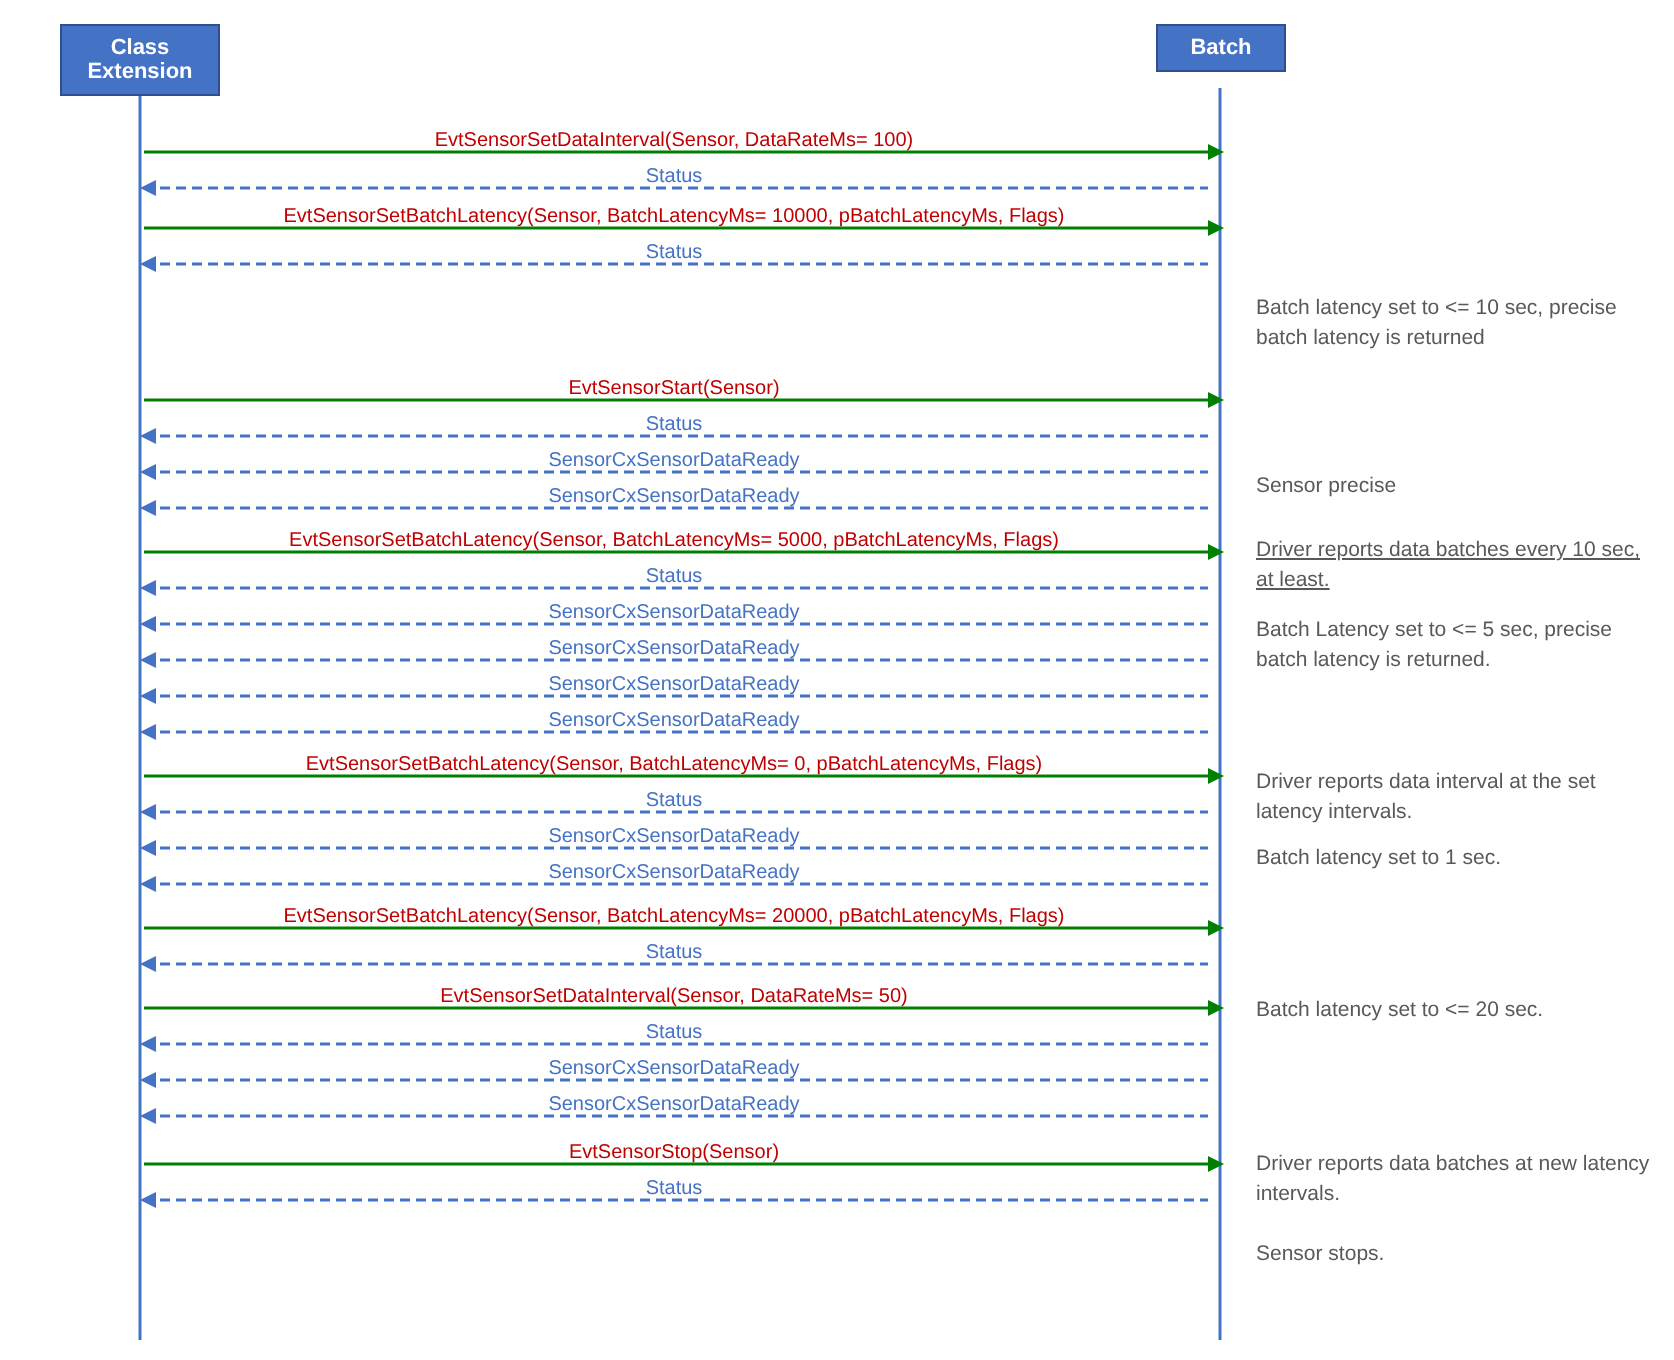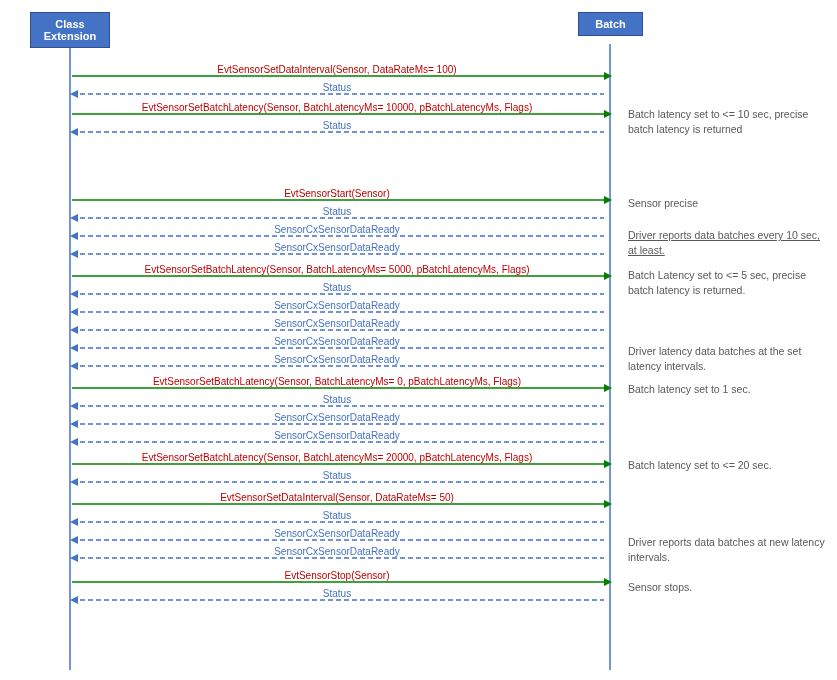--- a/index.html
+++ b/index.html
@@ -34,20 +34,21 @@
     }
 
     
     .annotation {
       position: absolute;
       font-size: 10.5px;
       color: #7F7F7F;
       left: 628px;
       width: 200px;
       line-height: 1.4;
+      margin-top: 40px;
     }
 
     
     svg.lines {
       position: absolute;
       top: 0; left: 0;
       width: 837px;
       height: 680px;
       pointer-events: none;
     }
@@ -190,21 +191,21 @@
 
   <div class="annotation" style="top:228px; color:#595959;text-decoration:underline;">
     Driver reports data batches every 10 sec, at least.
   </div>
 
   <div class="annotation" style="top:268px; color:#595959;">
     Batch Latency set to &lt;= 5 sec, precise batch latency is returned.
   </div>
 
   <div class="annotation" style="top:344px; color:#595959;">
-    Driver latency data batches at the set latency intervals.
+    Driver reports data interval at the set latency intervals.
   </div>
 
   <div class="annotation" style="top:382px; color:#595959;">
     Batch latency set to 1 sec.
   </div>
 
 
   <div class="annotation" style="top:458px; color:#595959;">
     Batch latency set to &lt;= 20 sec.
   </div>

